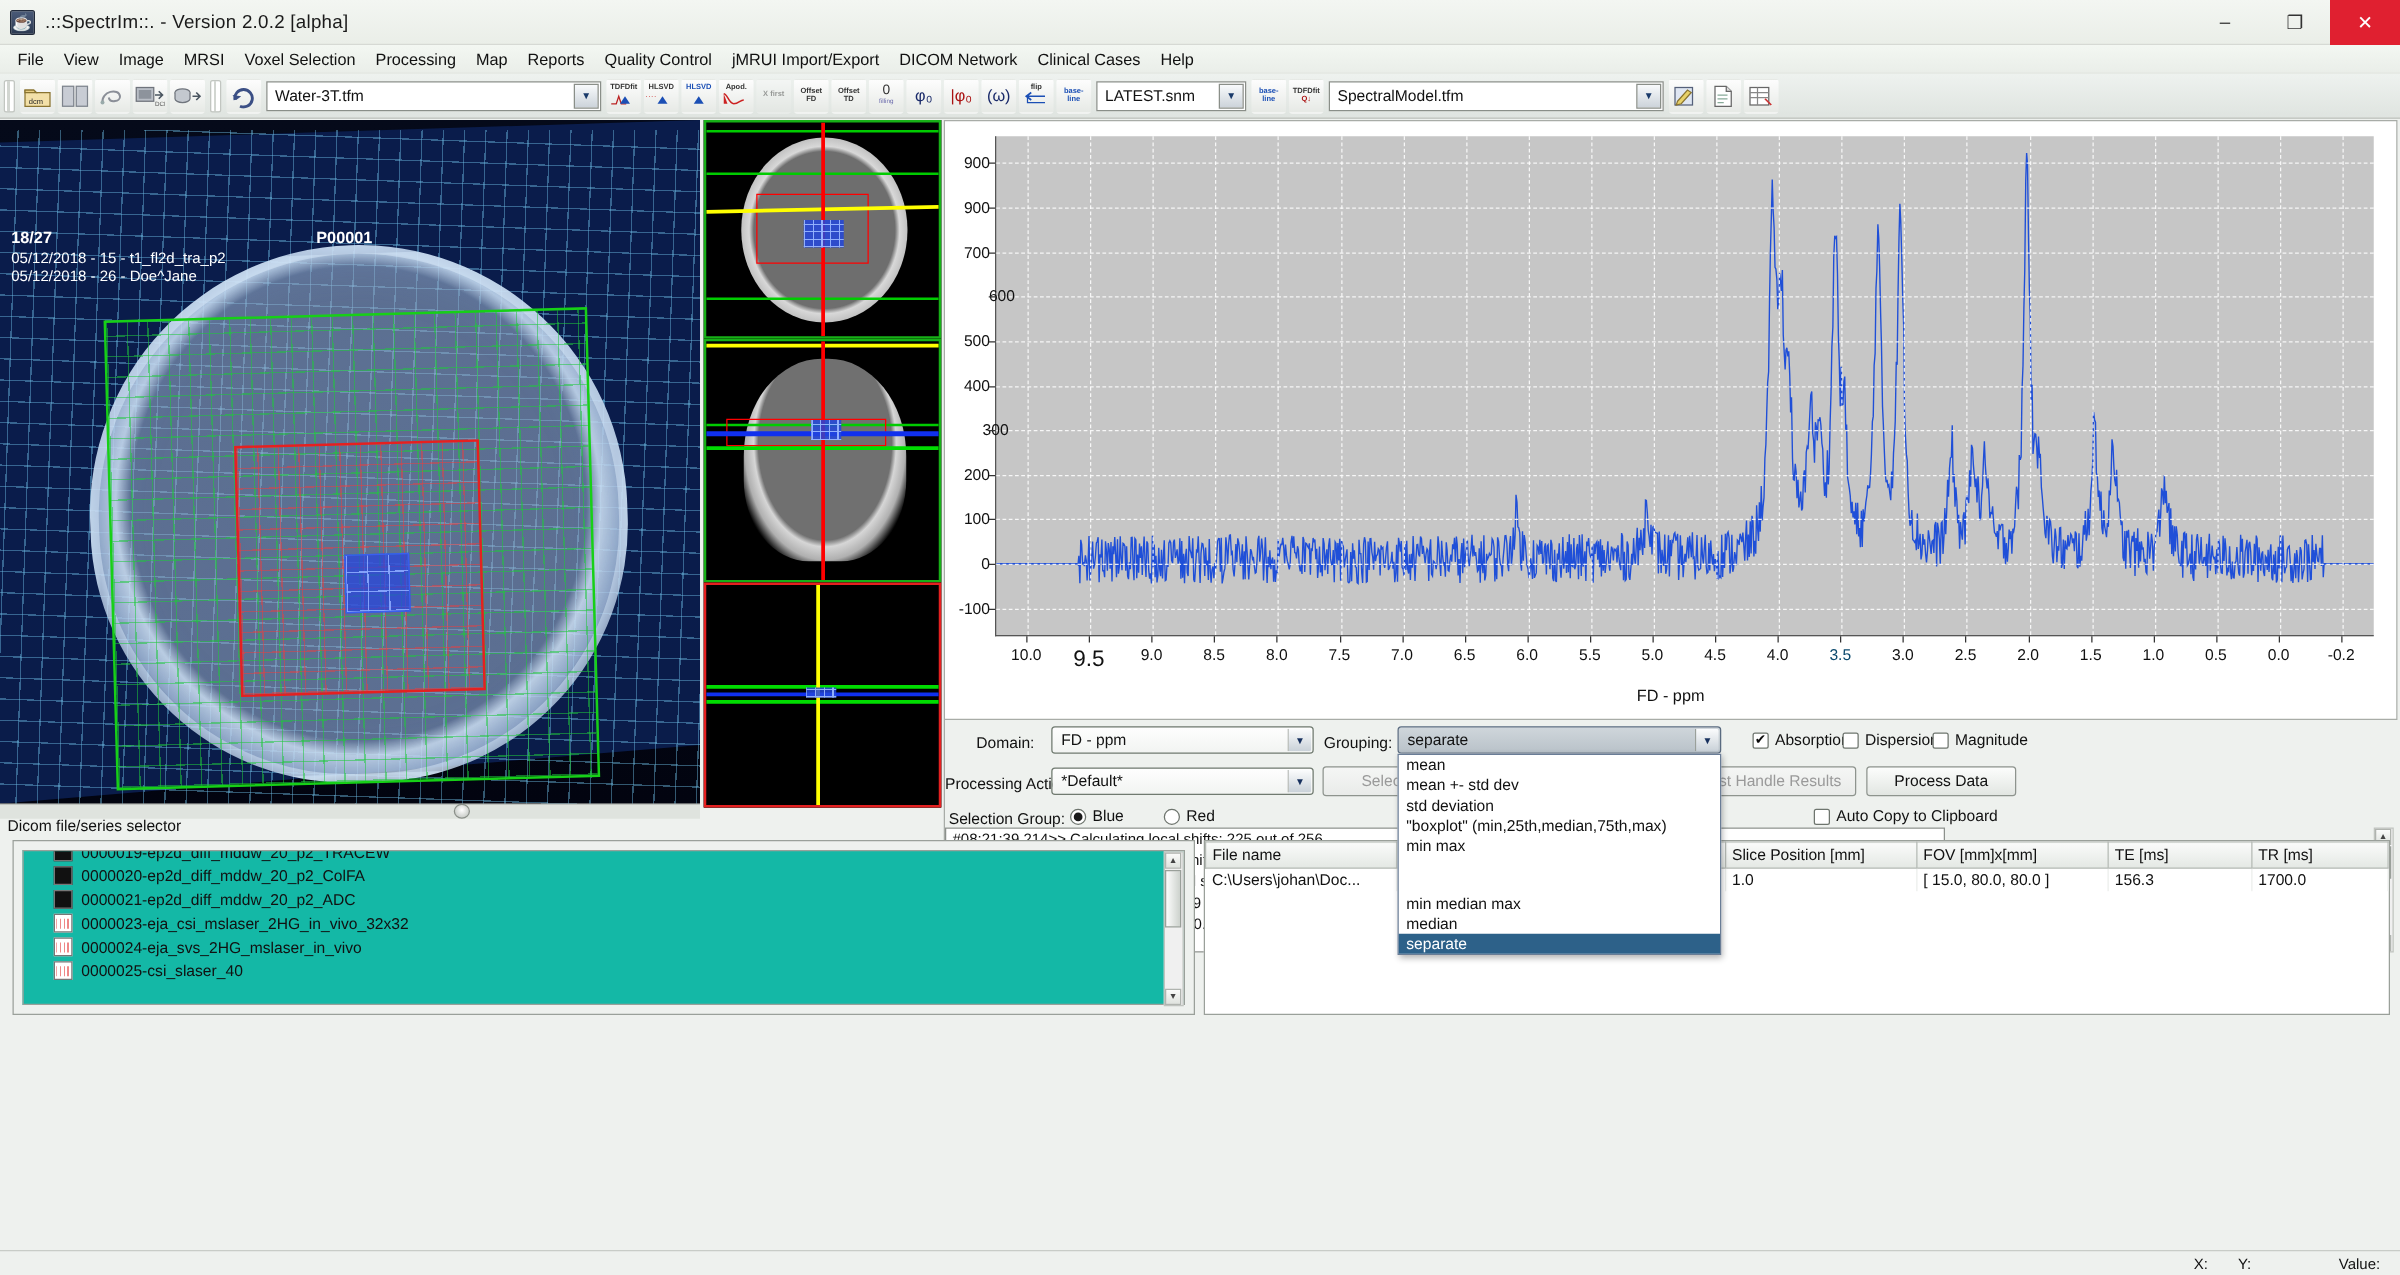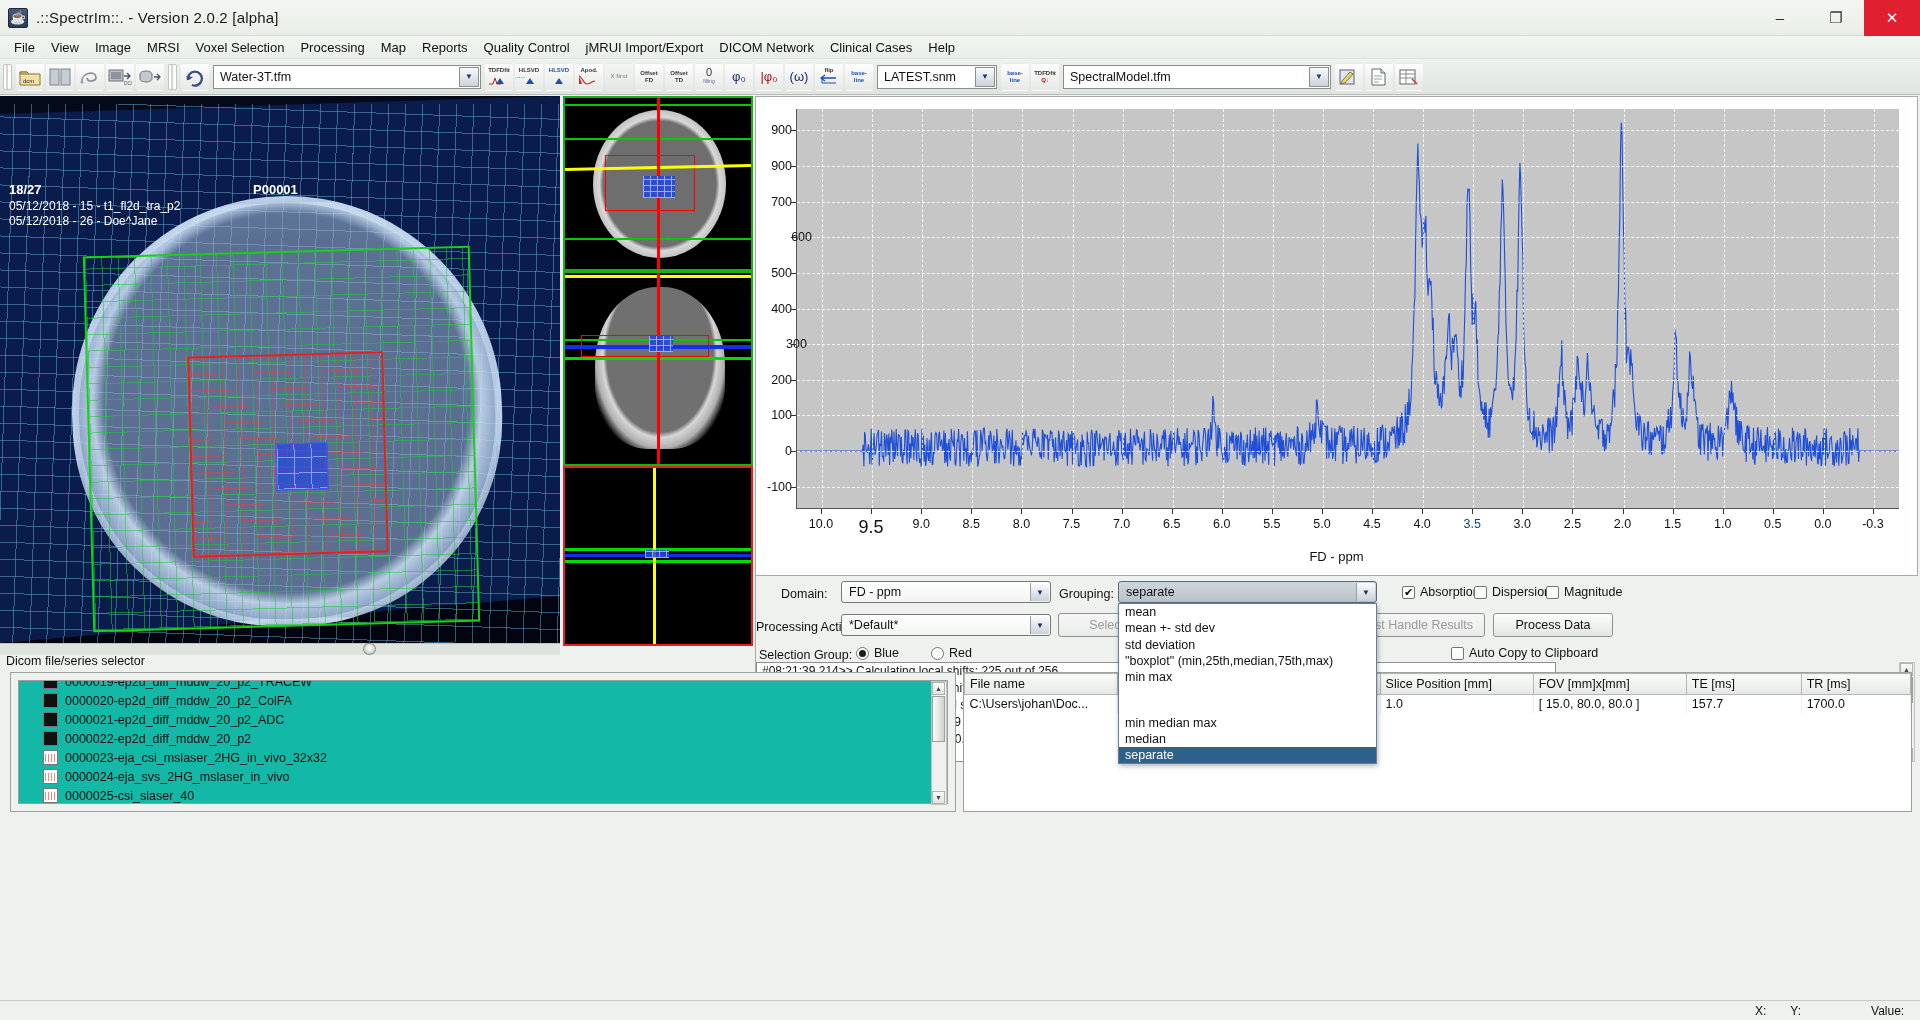--- a/index.html
+++ b/index.html
@@ -626,21 +626,21 @@
         <div style="position: absolute; top: 420px; transform: translateX(-50%); font-size: 12.5px; color: rgb(17, 17, 17); white-space: nowrap; left: 866.5px;">2.0</div>
         <div style="position: absolute; top: 412px; height: 5px; width: 0px; border-left: 1px solid rgb(51, 51, 51); left: 866.5px;"></div>
         <div style="position: absolute; top: 420px; transform: translateX(-50%); font-size: 12.5px; color: rgb(17, 17, 17); white-space: nowrap; left: 916.591px;">1.5</div>
         <div style="position: absolute; top: 412px; height: 5px; width: 0px; border-left: 1px solid rgb(51, 51, 51); left: 916.591px;"></div>
         <div style="position: absolute; top: 420px; transform: translateX(-50%); font-size: 12.5px; color: rgb(17, 17, 17); white-space: nowrap; left: 966.682px;">1.0</div>
         <div style="position: absolute; top: 412px; height: 5px; width: 0px; border-left: 1px solid rgb(51, 51, 51); left: 966.682px;"></div>
         <div style="position: absolute; top: 420px; transform: translateX(-50%); font-size: 12.5px; color: rgb(17, 17, 17); white-space: nowrap; left: 1016.77px;">0.5</div>
         <div style="position: absolute; top: 412px; height: 5px; width: 0px; border-left: 1px solid rgb(51, 51, 51); left: 1016.77px;"></div>
         <div style="position: absolute; top: 420px; transform: translateX(-50%); font-size: 12.5px; color: rgb(17, 17, 17); white-space: nowrap; left: 1066.86px;">0.0</div>
         <div style="position: absolute; top: 412px; height: 5px; width: 0px; border-left: 1px solid rgb(51, 51, 51); left: 1066.86px;"></div>
-        <div style="position: absolute; top: 420px; transform: translateX(-50%); font-size: 12.5px; color: rgb(17, 17, 17); white-space: nowrap; left: 1116.95px;">-0.3</div>
+        <div style="position: absolute; top: 420px; transform: translateX(-50%); font-size: 12.5px; color: rgb(17, 17, 17); white-space: nowrap; left: 1116.95px;">-0.2</div>
         <div style="position: absolute; top: 412px; height: 5px; width: 0px; border-left: 1px solid rgb(51, 51, 51); left: 1116.95px;"></div>
       </div>
     <div class="xaxislabel" style="left:0;top:452px;">FD - ppm</div>
   </div>
 
   <div class="ctrlpanel">
 
     <div class="lbl" style="position:absolute;left:25px;top:11px;">Domain:</div>
     <div class="jcombo" style="position:absolute;left:85px;top:5px;width:210px;">
       <span>FD - ppm</span>
@@ -724,24 +724,20 @@
             <span class="fic"></span>
             <span>0000019-ep2d_diff_mddw_20_p2_TRACEW</span>
           </div>
           <div class="fileitem">
             <span class="fic"></span>
             <span>0000020-ep2d_diff_mddw_20_p2_ColFA</span>
           </div>
           <div class="fileitem">
             <span class="fic"></span>
             <span>0000021-ep2d_diff_mddw_20_p2_ADC</span>
-          </div>
-          <div class="fileitem">
-            <span class="fic"></span>
-            <span>0000022-ep2d_diff_mddw_20_p2</span>
           </div>
           <div class="fileitem">
             <span class="fic spec"></span>
             <span>0000023-eja_csi_mslaser_2HG_in_vivo_32x32</span>
           </div>
           <div class="fileitem">
             <span class="fic spec"></span>
             <span>0000024-eja_svs_2HG_mslaser_in_vivo</span>
           </div>
           <div class="fileitem">
@@ -769,21 +765,21 @@
               <th style="width: 100px;">TR [ms]</th>
             </tr>
           </thead>
           <tbody>
             <tr>
               <td>C:\Users\johan\Doc...</td>
               <td>Spectrum</td>
               <td>1</td>
               <td>1.0</td>
               <td>[ 15.0, 80.0, 80.0 ]</td>
-              <td>157.7</td>
+              <td>156.3</td>
               <td>1700.0</td>
             </tr>
           </tbody>
         </table>
     </div>
   </div>
 
   <div class="statusbar">
     <div style="margin-left:1755px;">X:</div>
     <div style="margin-left:24px;">Y:</div>

